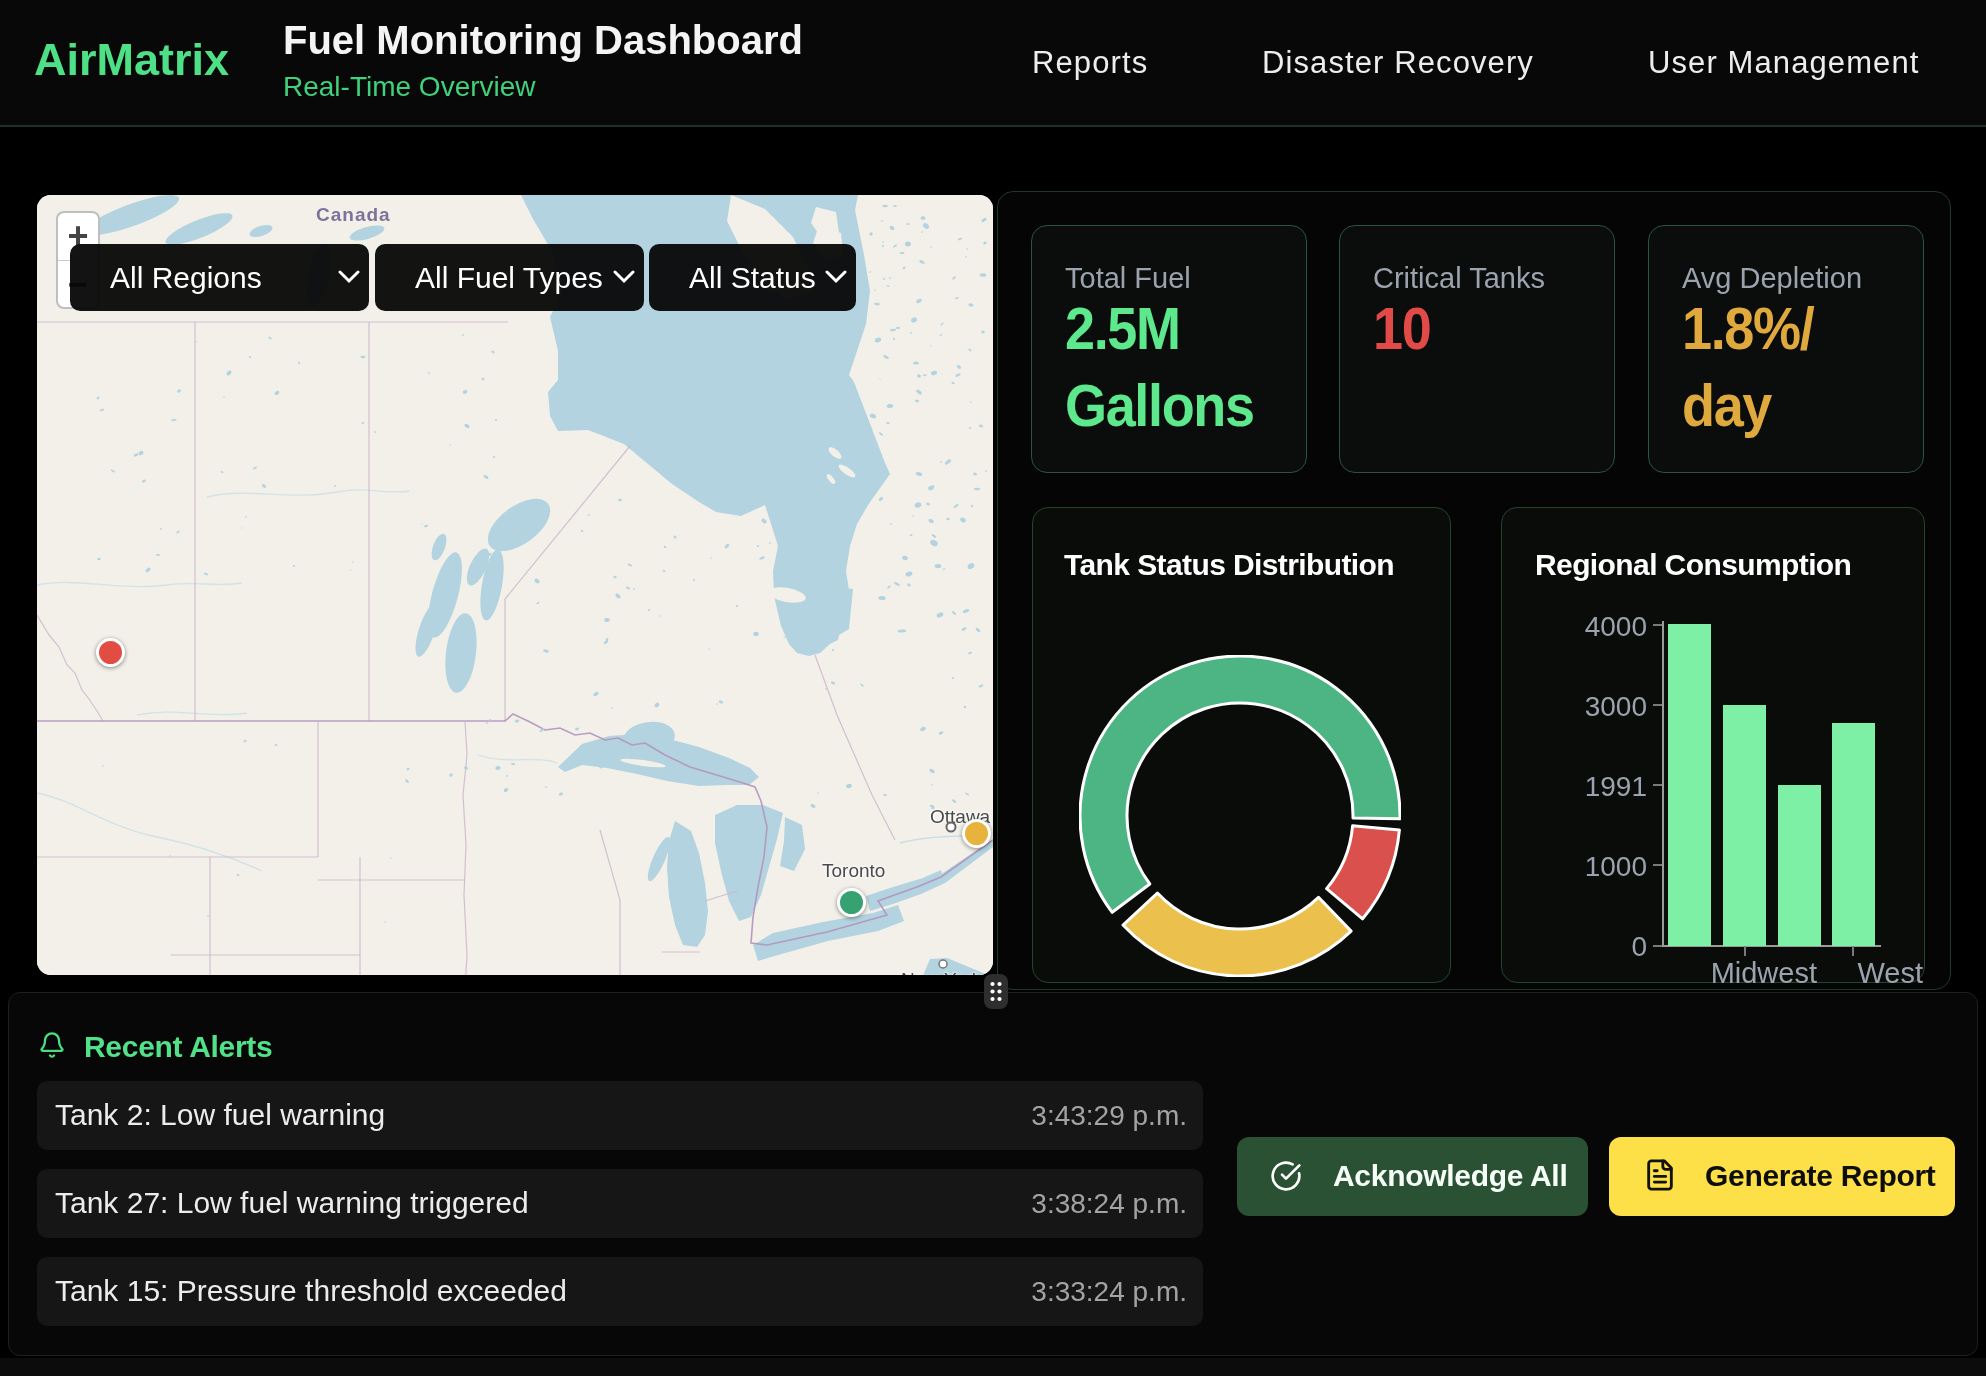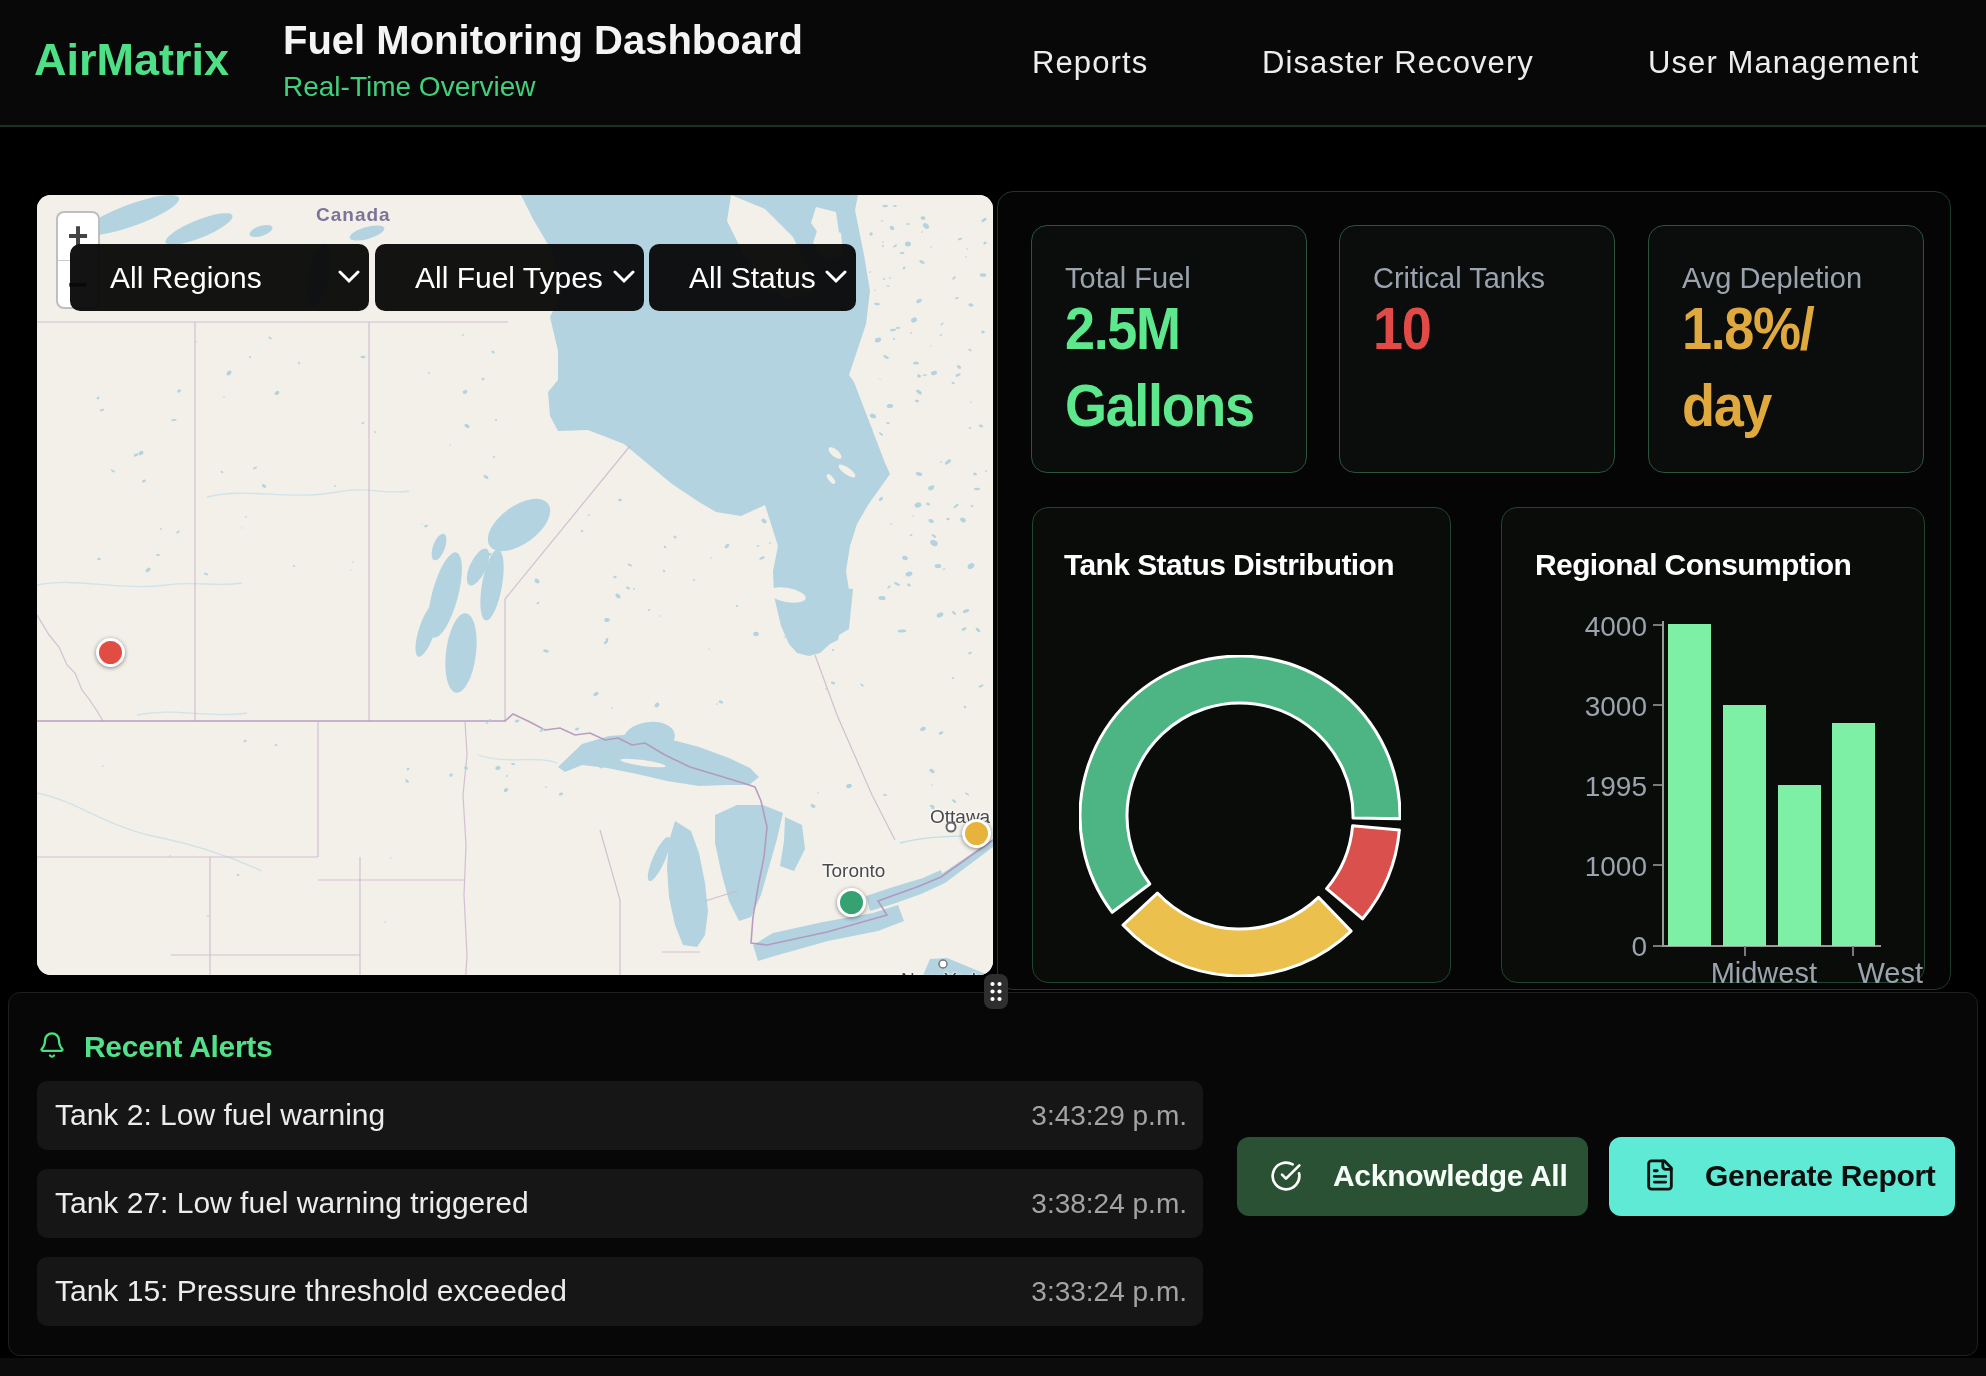--- a/index.html
+++ b/index.html
@@ -458,21 +458,21 @@
   <g stroke="#fff" stroke-width="3" stroke-linejoin="round">
     <path fill="#4cb583" d="M33.2 257.3 A160 160 0 1 1 321.0 163.8 L274.0 163.0 A113 113 0 1 0 70.8 229.0 Z"></path>
     <path fill="#d9504c" d="M320.4 174.9 A160 160 0 0 1 283.6 263.8 L247.6 233.6 A113 113 0 0 0 273.6 170.8 Z"></path>
     <path fill="#ecc04d" d="M272.1 276.1 A160 160 0 0 1 44.0 270.1 L78.4 238.1 A113 113 0 0 0 239.5 242.3 Z"></path>
   </g>
 </svg>
 <div class="ccard" style="left:1501px; width:424px;"></div>
 <div class="ctitle" style="left:1535px; top:548px;">Regional Consumption</div>
 <div class="axlbl" style="left:1557px; top:611px;">4000</div>
 <div class="axlbl" style="left:1557px; top:691px;">3000</div>
-<div class="axlbl" style="left:1557px; top:771px;">1995</div>
+<div class="axlbl" style="left:1557px; top:771px;">1991</div>
 <div class="axlbl" style="left:1557px; top:851px;">1000</div>
 <div class="axlbl" style="left:1557px; top:931px;">0</div>
 <svg class="abs" style="left:1645px; top:615px;" width="250" height="345" viewBox="0 0 250 345">
   <path d="M18,10 L8,10 M18,90 L8,90 M18,170 L8,170 M18,250 L8,250 M18,331 L8,331" stroke="#7a7a7a" stroke-width="2"></path>
   <path d="M18,6 L18,331 L236,331" stroke="#9a9a9a" stroke-width="2" fill="none"></path>
   <path d="M100,331 L100,341 M208,331 L208,341" stroke="#7a7a7a" stroke-width="2"></path>
 </svg>
 <div class="bar" style="left:1668px; top:624px; height:322px;"></div>
 <div class="bar" style="left:1723px; top:705px; height:241px;"></div>
 <div class="bar" style="left:1778px; top:785px; height:161px;"></div>
@@ -499,21 +499,21 @@
     <div class="t">Tank 15: Pressure threshold exceeded</div>
     <div class="tm">3:33:24 p.m.</div>
   </div>
 <div class="btn" style="left:1237px; width:351px; background:#2b5134; color:#f7fff9;">
   <svg style="position:absolute;left:33px;top:23px;" width="32" height="32" viewBox="0 0 24 24" fill="none" stroke="#fff" stroke-width="2" stroke-linecap="round" stroke-linejoin="round">
     <path d="M21.801 10A10 10 0 1 1 17 3.335"></path>
       <path d="m9 11 3 3L22 4"></path>
   </svg>
   <span style="position:absolute;left:96px;top:22px;">Acknowledge All</span>
 </div>
-<div class="btn" style="left:1609px; width:346px; background:#5eead4; color:#0c0d0c;">
+<div class="btn" style="left:1609px; width:346px; background:#fde047; color:#0c0d0c;">
   <svg style="position:absolute;left:34px;top:21px;" width="34" height="34" viewBox="0 0 24 24" fill="none" stroke="#101210" stroke-width="2" stroke-linecap="round" stroke-linejoin="round">
     <path d="M15 2H6a2 2 0 0 0-2 2v16a2 2 0 0 0 2 2h12a2 2 0 0 0 2-2V7Z"></path>
       <path d="M14 2v4a2 2 0 0 0 2 2h4"></path>
     <path d="M16 13H8"></path>
       <path d="M16 17H8"></path>
       <path d="M10 9H8"></path>
   </svg>
   <span style="position:absolute;left:96px;top:22px;">Generate Report</span>
 </div>
 

